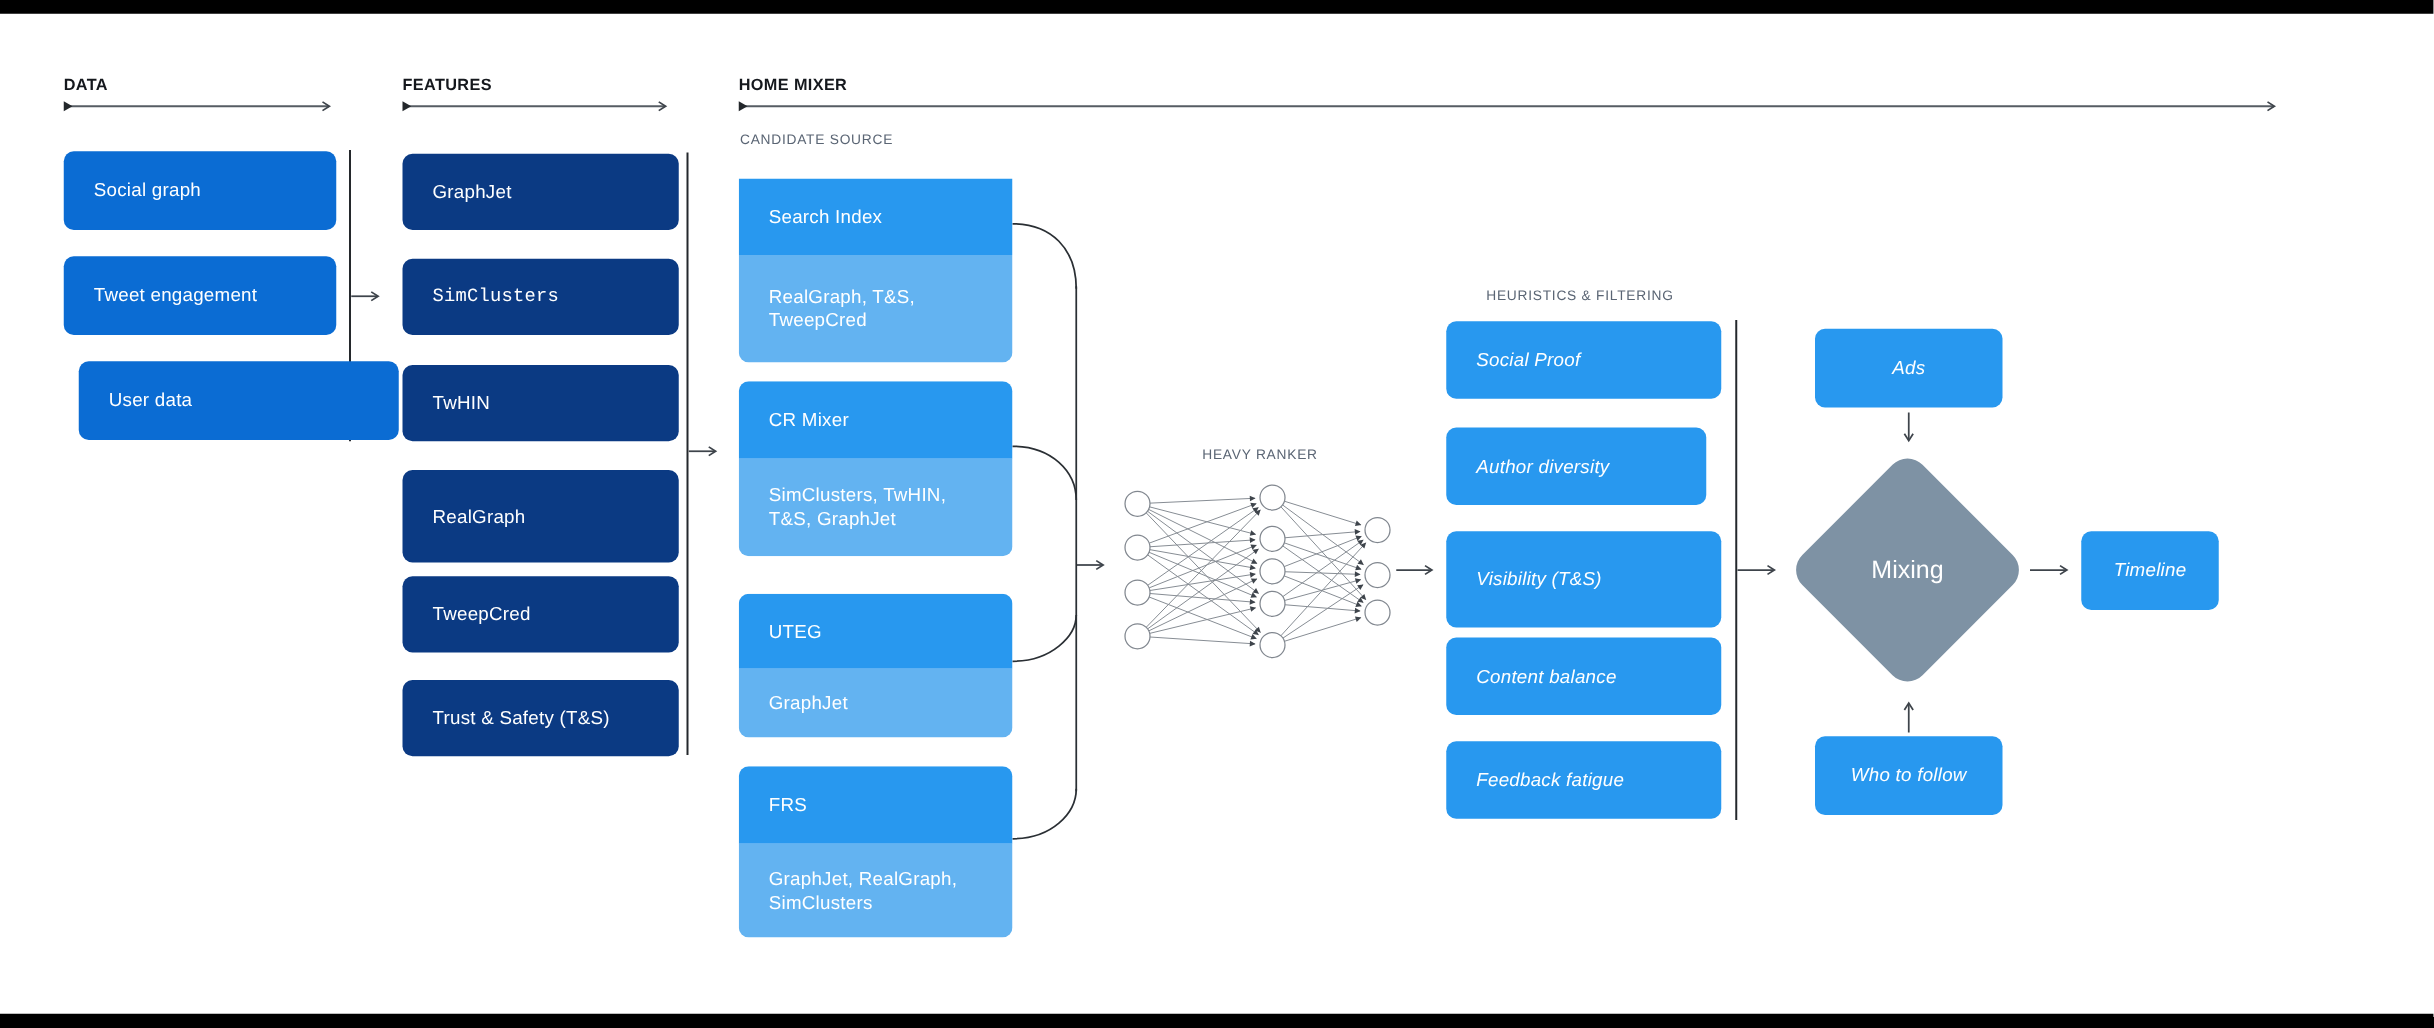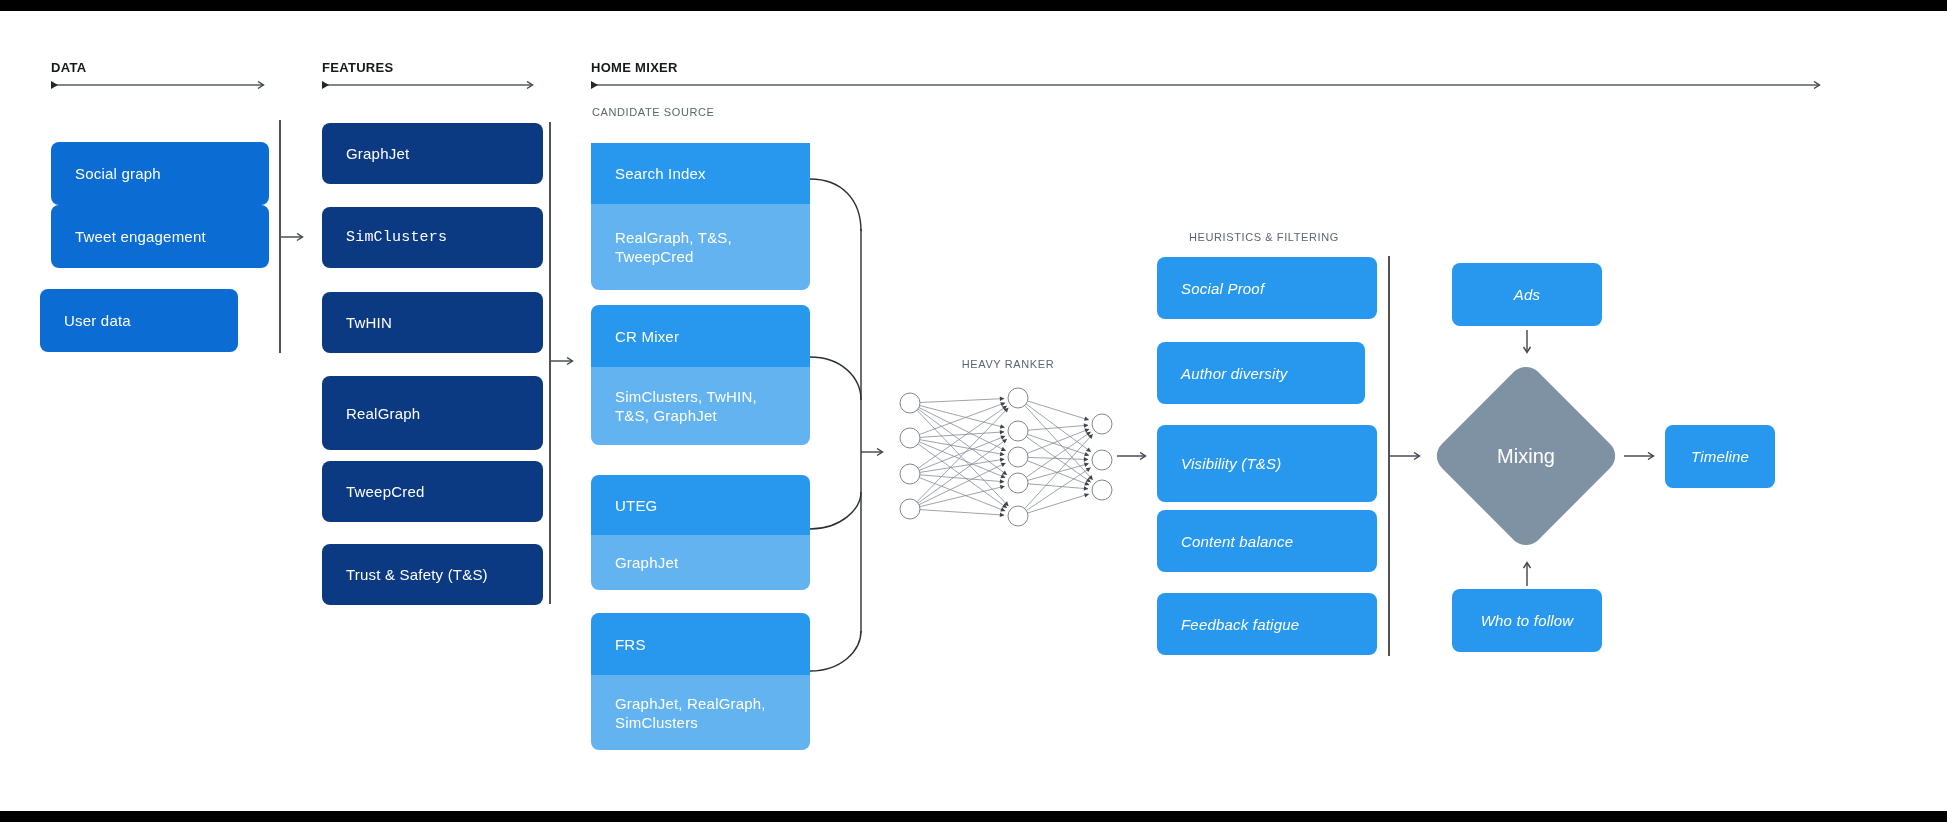--- a/index.html
+++ b/index.html
@@ -151,23 +151,23 @@
         <circle cx="1018" cy="457" r="10" fill="#ffffff" stroke="#81878F" stroke-width="1"></circle>
         <circle cx="1018" cy="483" r="10" fill="#ffffff" stroke="#81878F" stroke-width="1"></circle>
         <circle cx="1018" cy="516" r="10" fill="#ffffff" stroke="#81878F" stroke-width="1"></circle>
         <circle cx="1102" cy="424" r="10" fill="#ffffff" stroke="#81878F" stroke-width="1"></circle>
         <circle cx="1102" cy="460" r="10" fill="#ffffff" stroke="#81878F" stroke-width="1"></circle>
         <circle cx="1102" cy="490" r="10" fill="#ffffff" stroke="#81878F" stroke-width="1"></circle>
       </g>
   </svg>
 
   <div class="heading" style="left:51px; top:60px;">DATA</div>
-  <div class="box blue" style="left:51px; top:121px; width:218px; height:63px;margin-top:21px;">Social graph</div>
+  <div class="box blue" style="left:51px; top:121px; width:218px; height:63px;">Social graph</div>
   <div class="box blue" style="left:51px; top:205px; width:218px; height:63px;">Tweet engagement</div>
-  <div class="box blue" style="left:40px; top:289px; width:198px; height:63px;">User data</div>
+  <div class="box blue" style="left:63px; top:289px; width:256px; height:63px;">User data</div>
 
   <div class="heading" style="left:322px; top:60px;">FEATURES</div>
   <div class="box navy" style="left:322px; top:123px; width:221px; height:61px;">GraphJet</div>
   <div class="box navy" style="left:322px; top:207px; width:221px; height:61px;font-family:Liberation Mono, monospace;">SimClusters</div>
   <div class="box navy" style="left:322px; top:292px; width:221px; height:61px;">TwHIN</div>
   <div class="box navy" style="left:322px; top:376px; width:221px; height:74px;">RealGraph</div>
   <div class="box navy" style="left:322px; top:461px; width:221px; height:61px;">TweepCred</div>
   <div class="box navy" style="left:322px; top:544px; width:221px; height:61px;">Trust &amp; Safety (T&amp;S)</div>
 
   <div class="heading" style="left:591px; top:60px;">HOME MIXER</div>

